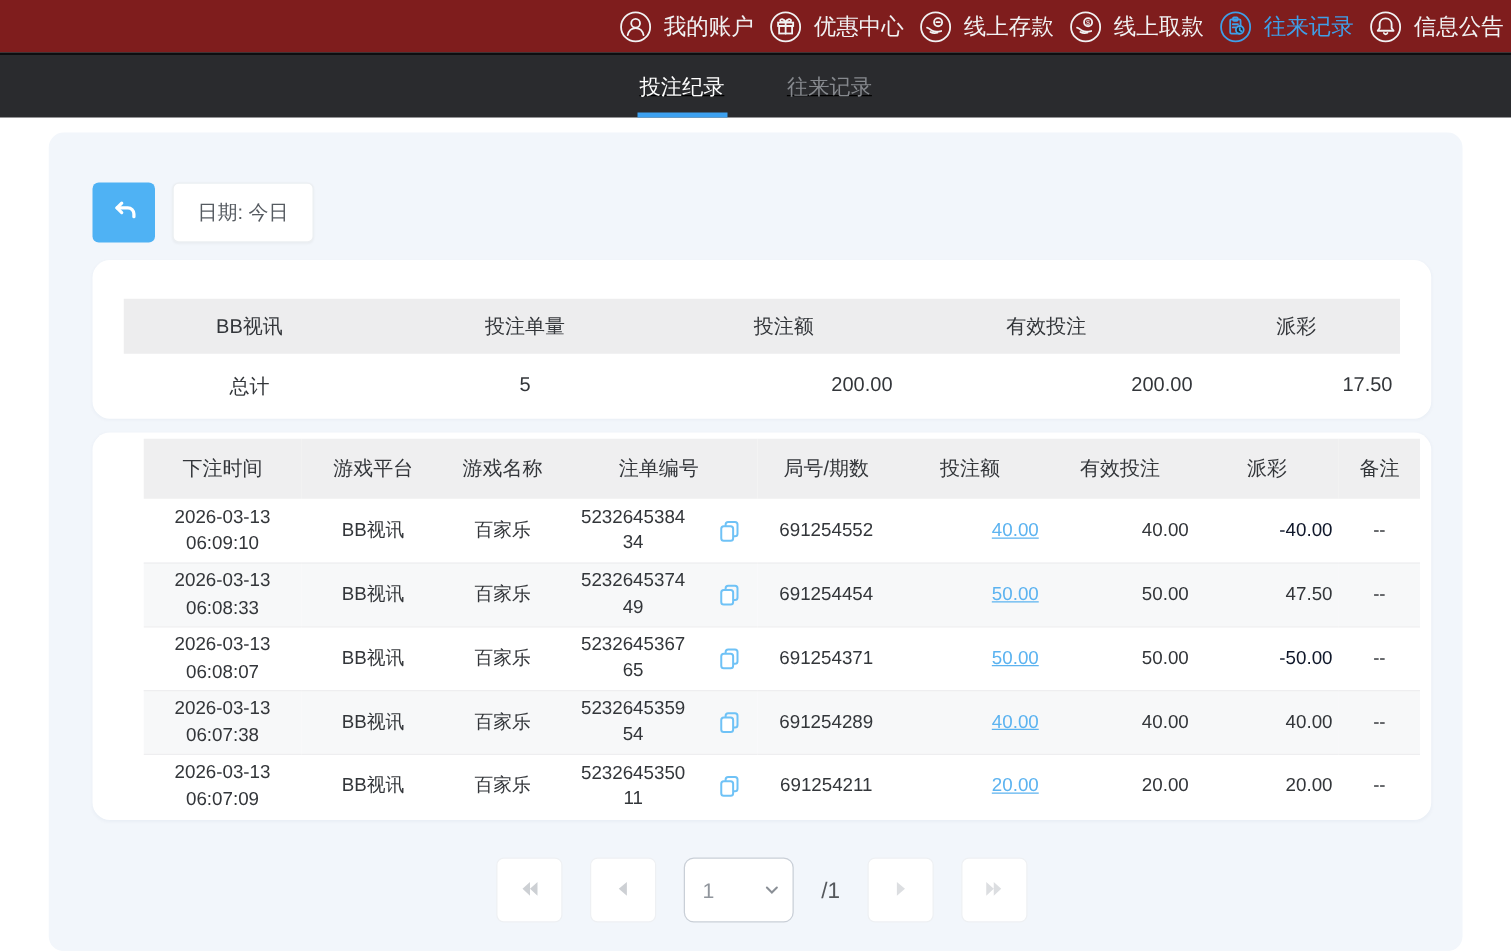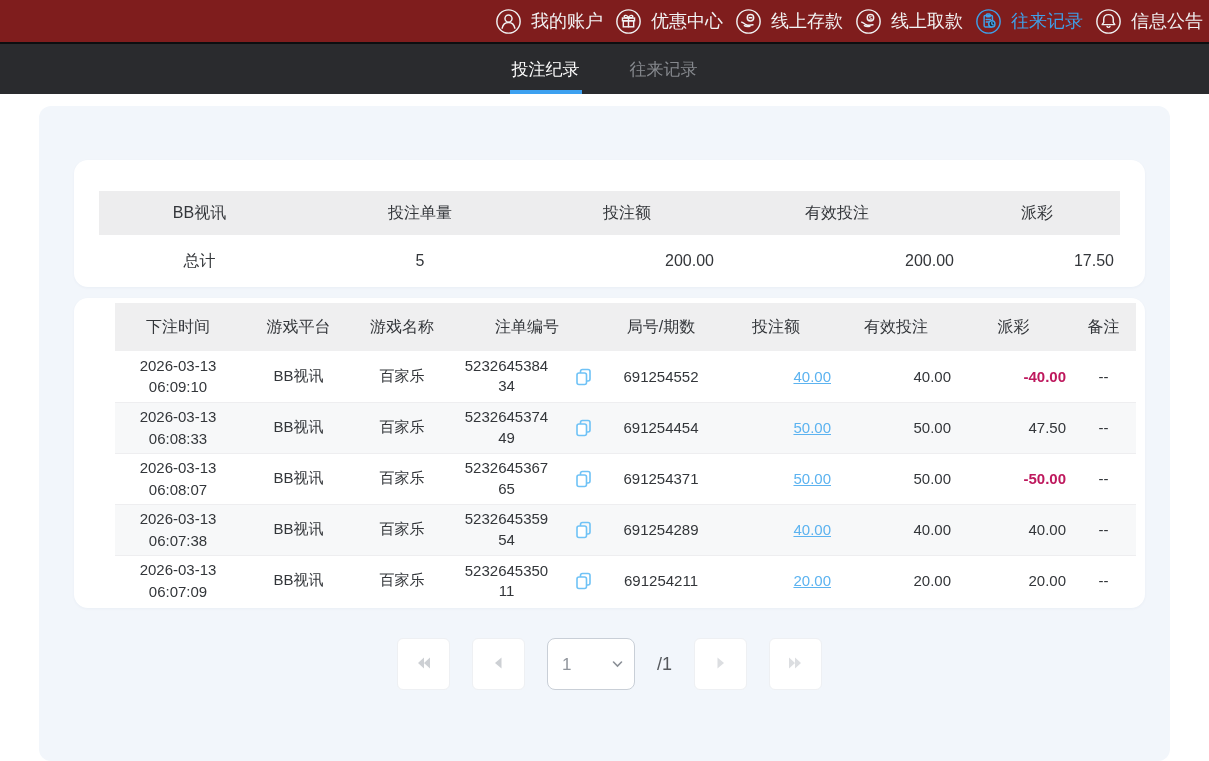--- a/index.html
+++ b/index.html
@@ -11,21 +11,21 @@
     justify-content:flex-end; }
   .nav-item { display:flex; align-items:center; gap:9px; color:#f1f2f3;
     font-size:18px; cursor:pointer; position:relative; padding:0 6px; }
   .nav-item svg { display:block; }
   .nav-item.active { color:#3f9fe8; }
   .nav-dot { position:absolute; top:-3px; right:-12px; width:9px; height:9px;
     border-radius:50%; background:#f5516e; }
 
   
   .subnav { height:52px; background:#2a2b2e; border-top:2px solid #0d0e10;
-    display:flex; align-items:flex-start; justify-content:center; gap:46px; }
+    display:flex; align-items:flex-start; justify-content:center; gap:46px;text-decoration:underline; }
   .tab { color:#86898e; font-size:17px; height:100%; display:flex; align-items:center;
     position:relative; cursor:pointer; padding:0 2px; }
   .tab.active { color:#fff; }
   .tab.active::after { content:""; position:absolute; left:0; right:0; bottom:0;
     height:4px; background:#3da1f0; }
 
   
   .panel { margin:12px 39px 0; background:#f2f6fb; border-radius:12px;
     min-height:655px; padding:40px 25px 0 35px; }
 
@@ -57,21 +57,21 @@
   .detail tbody td { height:51px; text-align:center; }
   .detail tbody tr { border-bottom:1px solid #eeeef0; }
   .detail tbody tr:last-child { border-bottom:none; }
   .detail tbody tr:nth-child(even) { background:#f7f8f9; }
   .detail td.money { text-align:right; padding-right:5px; }
   .time-cell { line-height:1.45; font-size:15px; }
   .betno-wrap { display:flex; align-items:center; justify-content:center; gap:22px; }
   .betno { width:90px; word-break:break-all; line-height:1.35; text-align:center; }
   .copy-btn { background:none; border:none; cursor:pointer; display:flex; padding:0; }
   a.amount-link { color:#5cb3f0; text-decoration:underline; }
-  .neg { color:#be185d;font-weight:bold; }
+  .neg { color:#0f172a; }
 
   
   .pager { display:flex; align-items:center; justify-content:center; gap:22px;
     margin-top:30px; }
   .pg-btn { width:53px; height:52px; background:#fff; border:1px solid #eef0f3;
     border-radius:6px; display:flex; align-items:center; justify-content:center;
     cursor:pointer; }
   .pg-select-wrap { position:relative; }
   .pg-select { width:88px; height:52px; appearance:none; -webkit-appearance:none;
     border:1px solid #c9cfd7; border-radius:8px; background:#fff; color:#90959c;
@@ -157,20 +157,30 @@
   </div>
 </header>
 
 <nav class="subnav">
   <div class="tab active">投注纪录</div>
   <div class="tab">往来记录</div>
 </nav>
 
 <main class="panel">
 
+  <div class="toolbar">
+    <button class="back-btn">
+      <span>
+        <svg width="26" height="26" viewBox="0 0 24 24" fill="none" stroke="#fff" stroke-width="2.4" stroke-linecap="round" stroke-linejoin="round">
+          <path d="M7 9.5 H15 a4.5 4.5 0 0 1 4.5 4.5 v2"></path>
+          <path d="M10.5 6 L7 9.5 L10.5 13"></path>
+        </svg></span>
+    </button>
+    <button class="date-btn">日期: 今日</button>
+  </div>
 
   <section class="card summary">
     <table>
       <colgroup>
           <col style="width:201px">
           <col style="width:240px">
           <col style="width:180px">
           <col style="width:240px">
           <col style="width:160px">
         </colgroup>

